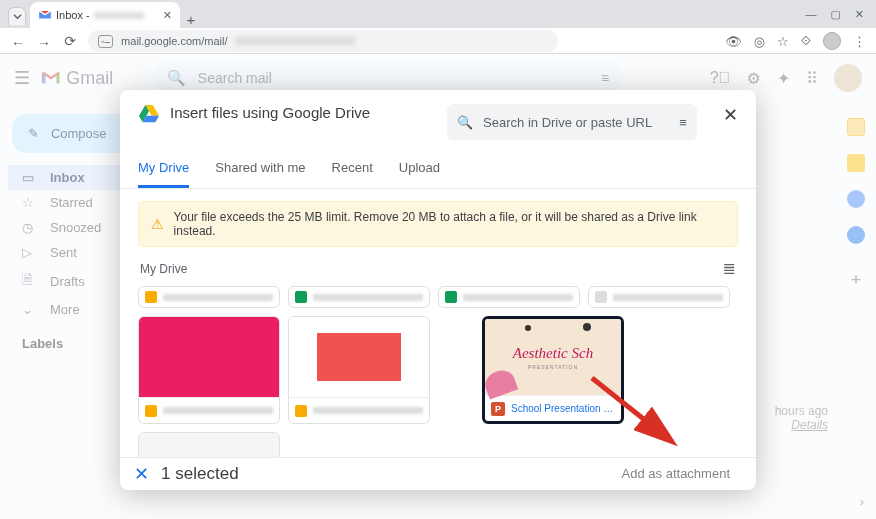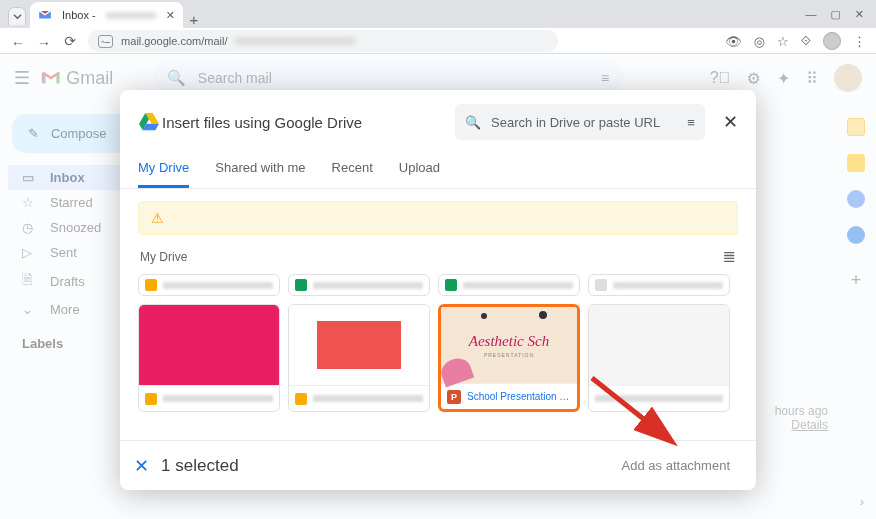--- a/index.html
+++ b/index.html
@@ -2,21 +2,21 @@
 <html><head>
 <meta charset="utf-8">
 <style>
   * { box-sizing: border-box; margin: 0; padding: 0; font-family: Arial, Helvetica, sans-serif; }
   body { background: #fff; width: 876px; height: 519px; overflow: hidden; position: relative; }
 
   
   .chrome { height: 54px; border-bottom: 1px solid #dadce0; background: #fff; }
   .tabbar { height: 28px; background: #dfe1e5; display: flex; align-items: flex-end; padding-left: 8px; }
   .tab-corner { width: 18px; height: 19px; background:#fff; border-top-left-radius:4px; border-top-right-radius:none; margin-right:-1px; margin-bottom:0; display:flex; align-items:center; justify-content:center;}
-  .tab { background: #fff; height: 26px; border-top-left-radius: 8px; border-top-right-radius: 8px; display: flex; align-items: center; padding: 0 8px; font-size: 11px; color: #3c4043; gap: 10px; min-width: 150px;}
+  .tab { background: #fff; height: 26px; border-top-left-radius: 8px; border-top-right-radius: 8px; display: flex; align-items: center; padding: 0 8px; font-size: 11px; color: #3c4043; gap: 4px; min-width: 150px;}
   .tab .favicon { width: 14px; height: 14px; }
   .tab .tabtitle { max-width: 90px; overflow: hidden; white-space: nowrap; }
   .tab .x { font-size: 11px; color:#5f6368; margin-left:auto;}
   .newtab { width: 22px; display:flex; align-items:center; justify-content:center; font-size:15px; color:#5f6368;}
   .win-controls { margin-left:auto; display:flex; gap:14px; padding-right:12px; color:#5f6368; font-size:11px; align-items:center; height:100%;}
   .toolbar { height: 26px; display: flex; align-items: center; padding: 0 10px; gap: 10px; }
   .nav-ico { color:#5f6368; font-size:14px; width:16px; text-align:center;}
   .url { flex:0 0 auto; background:#f1f3f4; border-radius:14px; height:22px; display:flex; align-items:center; padding:0 10px; font-size:11px; color:#5f6368; width:470px; gap:8px;}
   .url .blur { width:120px; height:8px; background:#ddd; filter:blur(2px);}
   .tool-icons { margin-left:auto; display:flex; gap:12px; align-items:center; color:#5f6368; font-size:13px;}
@@ -39,21 +39,21 @@
   .nav-item.active { background:#d3e3fd; font-weight:600; color:#041e49;}
   .nav-item .ico { width:14px; color:#5f6368; font-size:13px;}
   .labels-title { font-size:13px; color:#202124; padding:14px 14px 0;font-weight:bold;}
 
   .rightbar { position:absolute; right:0; top:48px; width:40px; display:flex; flex-direction:column; align-items:center; gap:18px; padding-top:16px;}
   .side-app { width:18px; height:18px; border-radius:3px;}
   .meta-text { position:absolute; right:48px; top:350px; font-size:12px; color:#777; text-align:right;}
 
   
   .dialog { position:absolute; top:90px; left:120px; width:636px; height:400px; background:#fff; border-radius:8px; box-shadow:0 4px 30px rgba(0,0,0,.25); display:flex; flex-direction:column;}
-  .dlg-head { display:flex; align-items:center; padding:14px 18px; gap:2px;}
+  .dlg-head { display:flex; align-items:flex-start; padding:14px 18px; gap:10px;}
   .drive-logo { width:22px; height:20px;}
   .dlg-title { font-size:15px; color:#3c4043;}
   .dlg-search { margin-left:auto; background:#f1f3f4; border-radius:6px; height:36px; display:flex; align-items:center; gap:10px; padding:0 10px; width:250px; font-size:13px; color:#5f6368;}
   .dlg-search .tune{ margin-left:auto;}
   .close-x { margin-left:16px; font-size:18px; color:#3c4043; cursor:pointer;}
 
   .tabs { display:flex; gap:26px; padding:0 18px; border-bottom:1px solid #e8eaed; font-size:13px; color:#5f6368;}
   .tabs .t { padding:6px 0 10px; cursor:pointer;}
   .tabs .t.active { color:#1a73e8; border-bottom:3px solid #1a73e8; font-weight:500;}
 
@@ -64,21 +64,21 @@
   .crumb .view-ico{ margin-left:auto; font-size:16px;}
 
   .grid { padding:4px 18px; display:flex; gap:8px; flex-wrap:wrap; overflow:hidden; position:relative;}
   .chip { border:1px solid #e0e0e0; border-radius:6px; width:142px; height:22px; display:flex; align-items:center; gap:6px; padding:0 6px; font-size:11px;}
   .chip .dot{width:12px;height:12px;border-radius:2px;}
   .chip .blur{flex:1;height:7px;background:#ddd;border-radius:2px;filter:blur(1.5px);}
   .card { border:1px solid #e0e0e0; border-radius:6px; width:142px; height:108px; overflow:hidden; display:flex; flex-direction:column;}
   .card .thumb{flex:1;background:#f1f1f1;}
   .card .foot{height:26px;border-top:1px solid #eee;display:flex;align-items:center;gap:6px;padding:0 6px;font-size:10px;}
   .card .foot .blur{flex:1;height:7px;background:#ddd;filter:blur(1.5px);}
-  .sel-card{border:3px solid #f97316;}
+  .sel-card{border:3px solid #0f172a;margin-left:44px;}
   .sel-card .foot{color:#1a73e8;}
   .p-badge{width:14px;height:14px;background:#d35230;border-radius:2px;color:#fff;font-size:9px;display:flex;align-items:center;justify-content:center;font-weight:bold;}
 
   .footer { margin-top:auto; border-top:1px solid #e8eaed; height:50px; display:flex; align-items:center; padding:0 14px; gap:12px;}
   .footer .fx { color:#1a73e8; font-size:18px; cursor:pointer;}
   .footer .cnt { font-size:17px; color:#3c4043;}
   .footer .attach { margin-left:auto; font-size:13px; color:#80868b; padding:8px 12px;}
   .link-btn { background:#1a73e8; color:#fff; font-size:13px; border-radius:4px; padding:9px 16px; border:3px solid #d93025; outline:3px solid #d93025; outline-offset:1px; cursor:pointer;}
 
   
@@ -194,21 +194,21 @@
   <div class="rightbar">
     <div class="side-app" style="background:#fad165;border:1px solid #f4b400;"></div>
     <div class="side-app" style="background:#fbbc04;border-radius:3px;"></div>
     <div class="side-app" style="background:#4285f4;border-radius:50%;"></div>
     <div class="side-app" style="background:#1a73e8;border-radius:50%;"></div>
     <div style="color:#5f6368;font-size:18px;margin-top:8px;">+</div>
   </div>
 
   <div class="meta-text">
     <div>hours ago</div>
-    <div style="text-decoration:underline;cursor:pointer;">Details</div>
+    <div style="text-decoration:underline;cursor:pointer;font-style:italic;">Details</div>
   </div>
 
   <span class="chev-right">›</span>
 
   <div class="dim"></div>
 </div>
 
 <div class="dialog">
   <div class="dlg-head">
     <svg class="drive-logo" viewBox="0 0 24 22">
@@ -227,20 +227,21 @@
 
   <div class="tabs">
     <div class="t active">My Drive</div>
     <div class="t">Shared with me</div>
     <div class="t">Recent</div>
     <div class="t">Upload</div>
   </div>
 
   <div class="warning">
     <span class="warn-ico">⚠</span>
+    <span>Your file exceeds the 25 MB limit. Remove 20 MB to attach a file, or it will be shared as a Drive link instead.</span>
   </div>
 
   <div class="crumb">
     <span>My Drive</span>
     <span class="view-ico">≣</span>
   </div>
 
   <div class="grid">
     <div class="chip">
         <span class="dot" style="background:#f9ab00;"></span>

